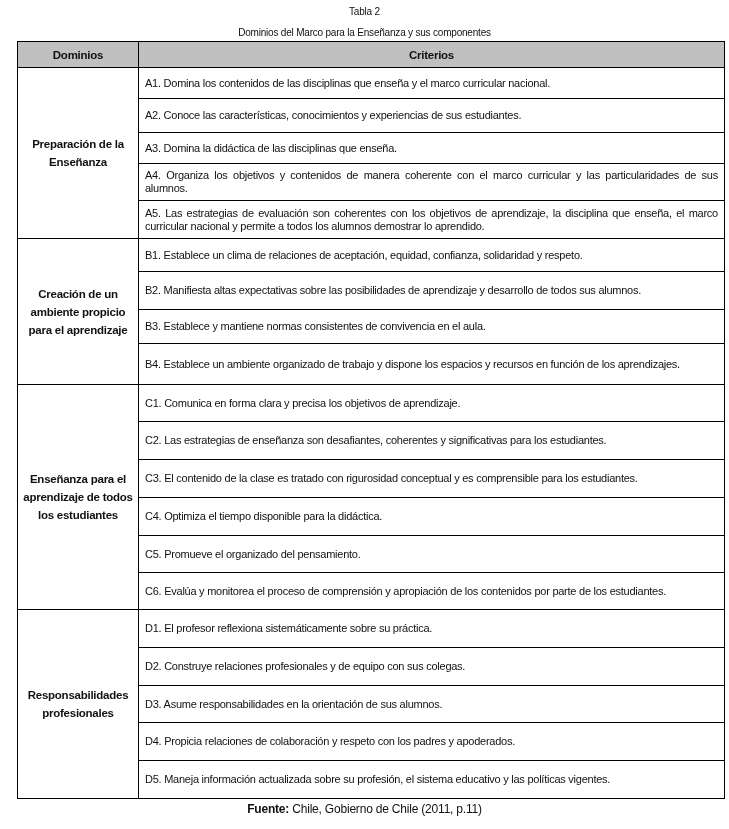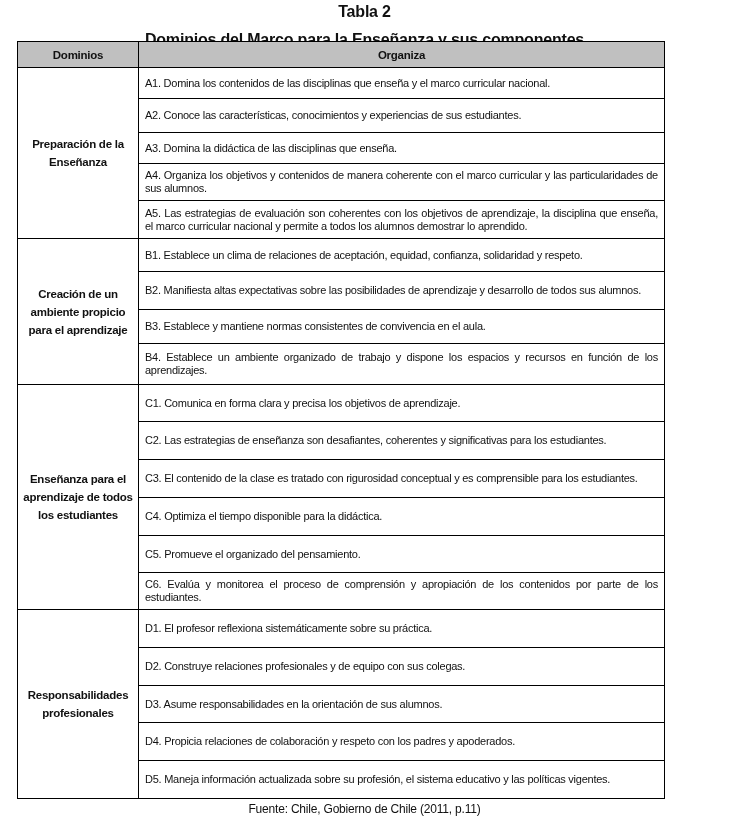--- a/index.html
+++ b/index.html
@@ -1,58 +1,58 @@
 <!DOCTYPE html>
 <html><head>
   <meta charset="utf-8">
   <style>
     * { box-sizing: border-box; margin: 0; padding: 0; }
     html, body { width: 729px; height: 829px; background: #ffffff; overflow: hidden; }
     body { font-family: "Liberation Sans", sans-serif; color: #111111; position: relative; }
     .caption {
       position: absolute; left: 0; width: 729px; text-align: center;
-      font-weight: bold; font-size: 16px; line-height: 14px; letter-spacing: -0.2px;
+      font-weight: normal; font-size: 10px; line-height: 14px; letter-spacing: -0.2px;
     }
     .cap1 { top: 5px; }
-    .cap2 { top: 26px; margin-top: 7px; }
+    .cap2 { top: 26px; }
     table.main {
-      position: absolute; left: 17px; top: 41px; width: 648px;
+      position: absolute; left: 17px; top: 41px; width: 708px;
       border-collapse: collapse; table-layout: fixed;
       font-size: 11px; letter-spacing: -0.25px;
     }
     table.main td, table.main th { border: 1.5px solid #000; }
     table.main th {
       background: #c0c0c0; font-weight: bold; font-size: 11.5px;
       height: 26px; text-align: center; vertical-align: middle;
     }
     td.dom {
       width: 121px; font-weight: bold; text-align: center; vertical-align: middle;
       font-size: 11.5px; line-height: 18px; padding: 0 3px;
     }
     td.crit {
       text-align: justify; text-align-last: left; vertical-align: middle;
       padding: 1px 6px 1px 6px; line-height: 13px; margin-top: 43px;
     }
     .footer {
       position: absolute; top: 802px; left: 0; width: 729px; text-align: center;
       font-size: 12px; letter-spacing: -0.2px;
     }
-    .footer b { font-weight: normal; }
+    .footer b { font-weight: bold; }
   </style>
 </head>
 <body>
 
 <div class="caption cap1">Tabla 2</div>
 <div class="caption cap2">Dominios del Marco para la Enseñanza y sus componentes</div>
 
 <table class="main">
   <thead>
     <tr>
       <th style="width:121px">Dominios</th>
-      <th>Organiza</th>
+      <th>Criterios</th>
     </tr>
   </thead>
   <tbody>
 
     <tr style="height:31px">
       <td class="dom" rowspan="5">Preparación de la Enseñanza</td>
       <td class="crit">A1. Domina los contenidos de las disciplinas que enseña y el marco curricular nacional.</td>
     </tr>
     <tr style="height:34px">
       <td class="crit">A2. Conoce las características, conocimientos y experiencias de sus estudiantes.</td>

